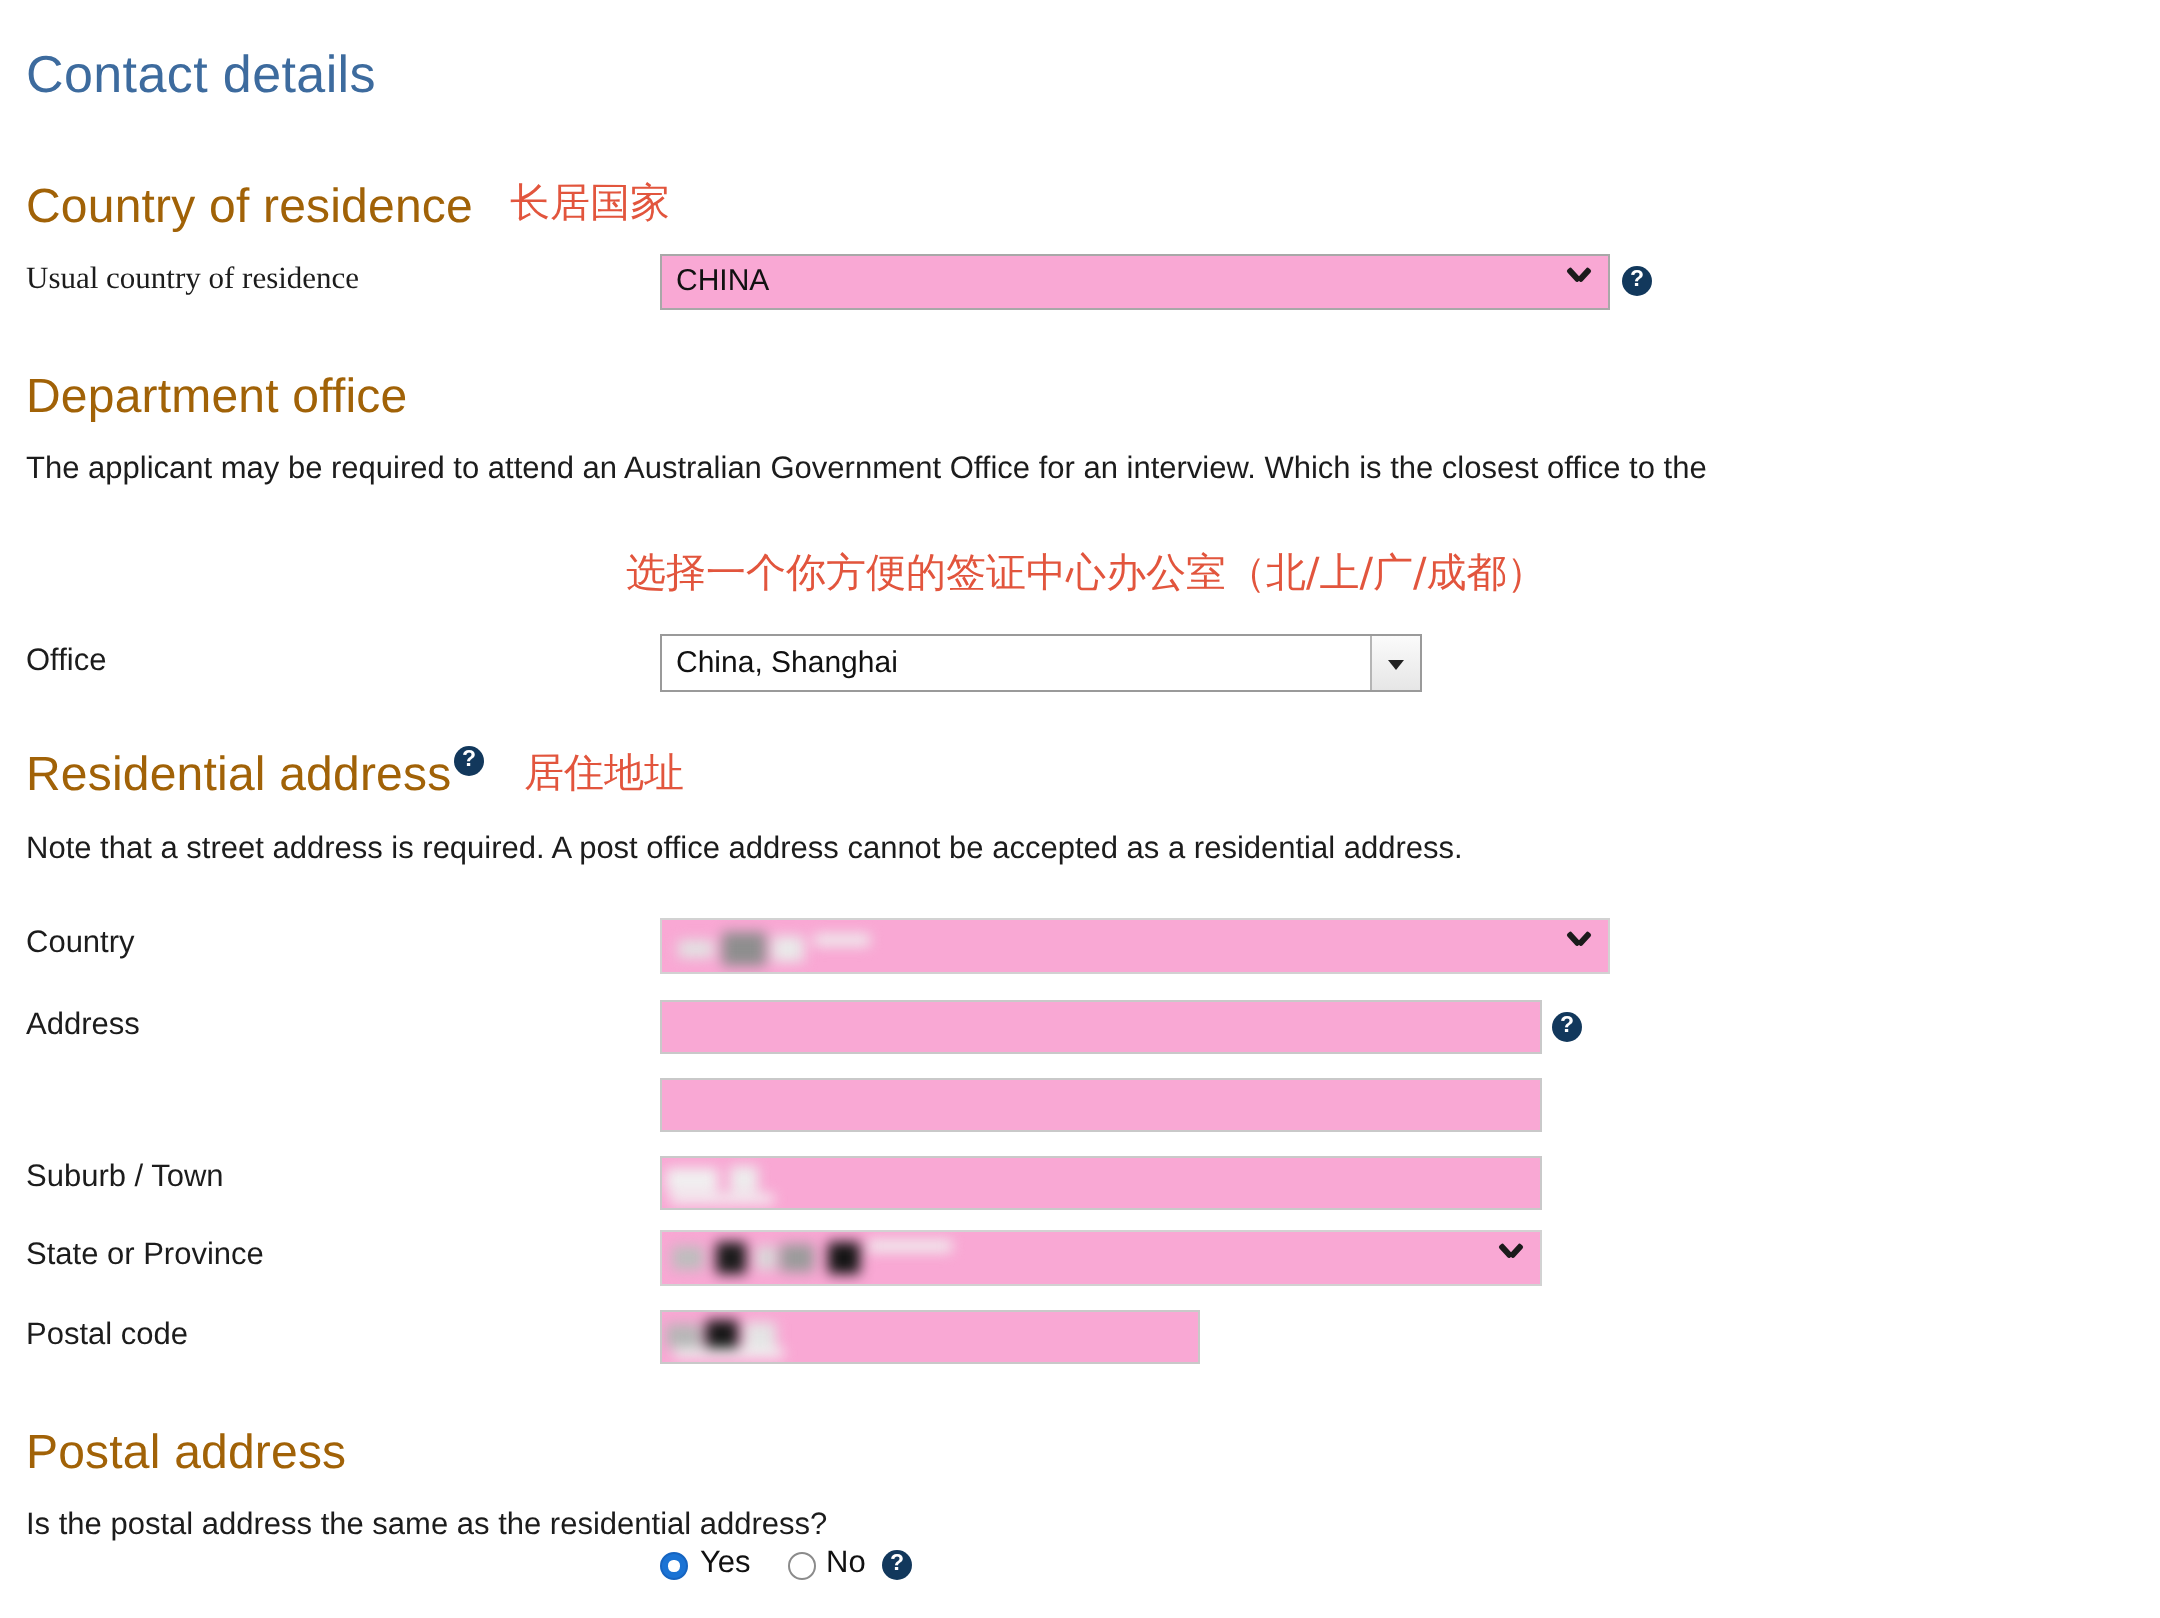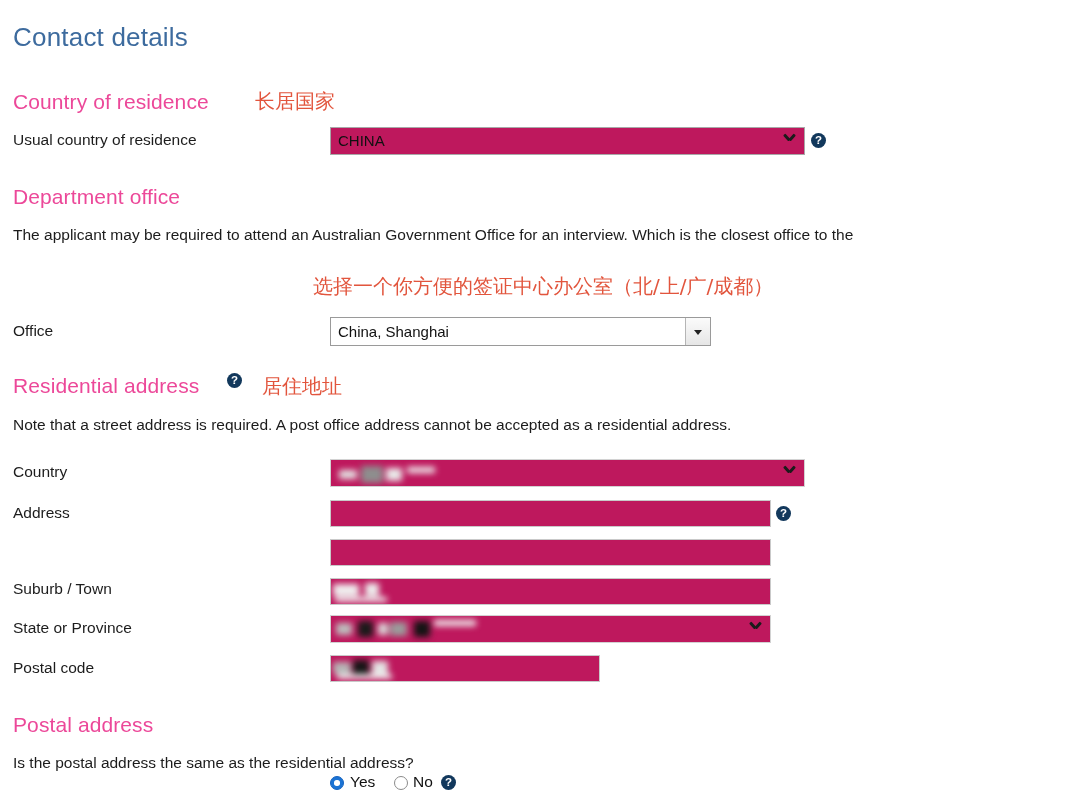--- a/index.html
+++ b/index.html
@@ -27,23 +27,23 @@
   .h1 {
     position: absolute;
     font-size: 26px;
     font-weight: 400;
     color: #3d6b9e;
     letter-spacing: 0.2px;
     white-space: nowrap;
   }
   .h2 {
     position: absolute;
-    font-size: 21px;
-    font-weight: 400;
-    color: #ec4899;
+    font-size: 24px;
+    font-weight: 400;
+    color: #a16207;
     letter-spacing: 0.1px;
     white-space: nowrap;
   }
 
   
   .anno {
     position: absolute;
     color: #e2553d;
     font-family: "DejaVu Sans", sans-serif;
     font-size: 20px;
@@ -67,21 +67,21 @@
     font-size: 15.5px;
     color: #1c1c1c;
     font-weight: 400;
     white-space: nowrap;
   }
 
   
   .ctl {
     position: absolute;
     box-sizing: border-box;
-    background: #be185d;
+    background: #f9a8d4;
     font-family: "Liberation Sans", sans-serif;
     font-size: 15px;
     color: #111;
   }
   .txt {
     border: 1px solid #c9c9c9;
     height: 27px;
     line-height: 25px;
     padding: 0 6px;
     white-space: nowrap;
@@ -211,21 +211,21 @@
 <body>
 
 <div class="page">
 
   <div class="h1" style="left:13px; top:22px;">Contact details</div>
 
   <div class="h2" style="left:13px; top:90px;">Country of residence</div>
 
   <div class="anno" style="left:255px; top:91px;">长居国家</div>
 
-  <div class="flabel" style="left:13px; top:131px;">Usual country of residence</div>
+  <div class="flabel" style="left:13px; top:131px;font-family:Liberation Serif, serif;">Usual country of residence</div>
 
   <div class="ctl sel" style="left:330px; top:127px; width:475px;">
     <span>CHINA</span>
     <span class="chev"></span>
   </div>
 
   <div class="help" style="left:811px; top:133px;">?</div>
 
   <div class="h2" style="left:13px; top:185px;">Department office</div>
 

